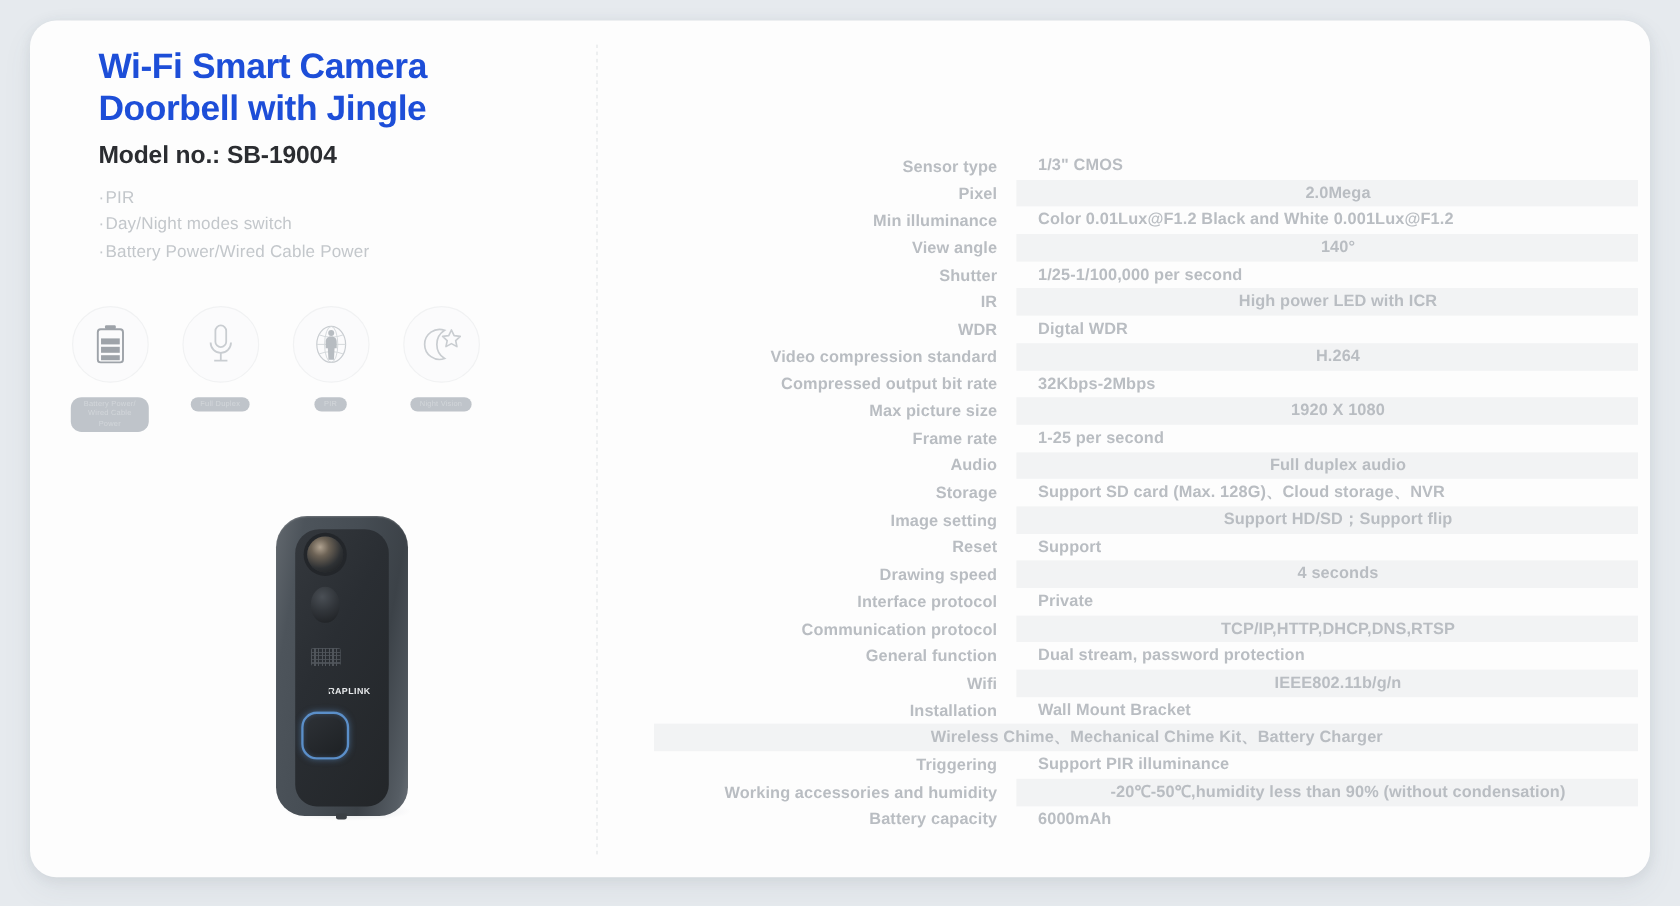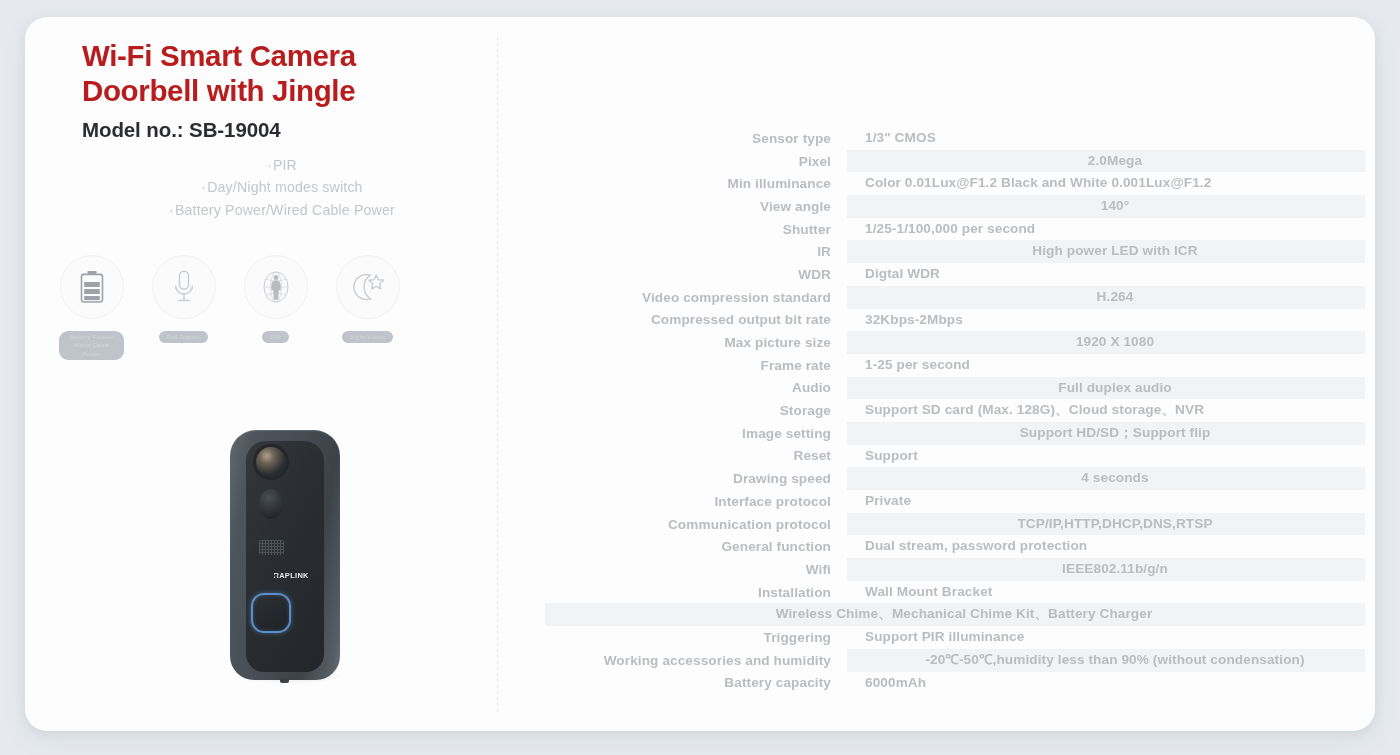--- a/index.html
+++ b/index.html
@@ -40,42 +40,41 @@
         rgba(0,0,0,0) 3px, rgba(0,0,0,0) 6px);
     background-size: 1px 6px;
   }
 
   
   #left { position: absolute; left: 57px; top: 22px; width: 400px; }
 
   #title {
     font-size: 29.5px;
     font-weight: bold;
-    color: #b91c1c;
+    color: #1d4ed8;
     line-height: 1.185;
     letter-spacing: -0.35px;
     width: 395px;
   }
 
   #model {
     margin-top: 9px;
     font-size: 20.5px;
     color: #2b2d31;
     letter-spacing: -0.1px;
     font-weight: bold;
   }
 
   #bullets { margin-top: 12px; }
   .bullet {
     font-size: 14.2px;
     color: #c3c7cb;
     line-height: 22.5px;
     letter-spacing: 0.15px;
     white-space: nowrap;
-    text-align: center;
   }
   .bullet .dot { margin-right: 1px; }
 
   
   #features {
     position: absolute;
     left: 34px;
     top: 238px;
     display: flex;
     gap: 27px;

